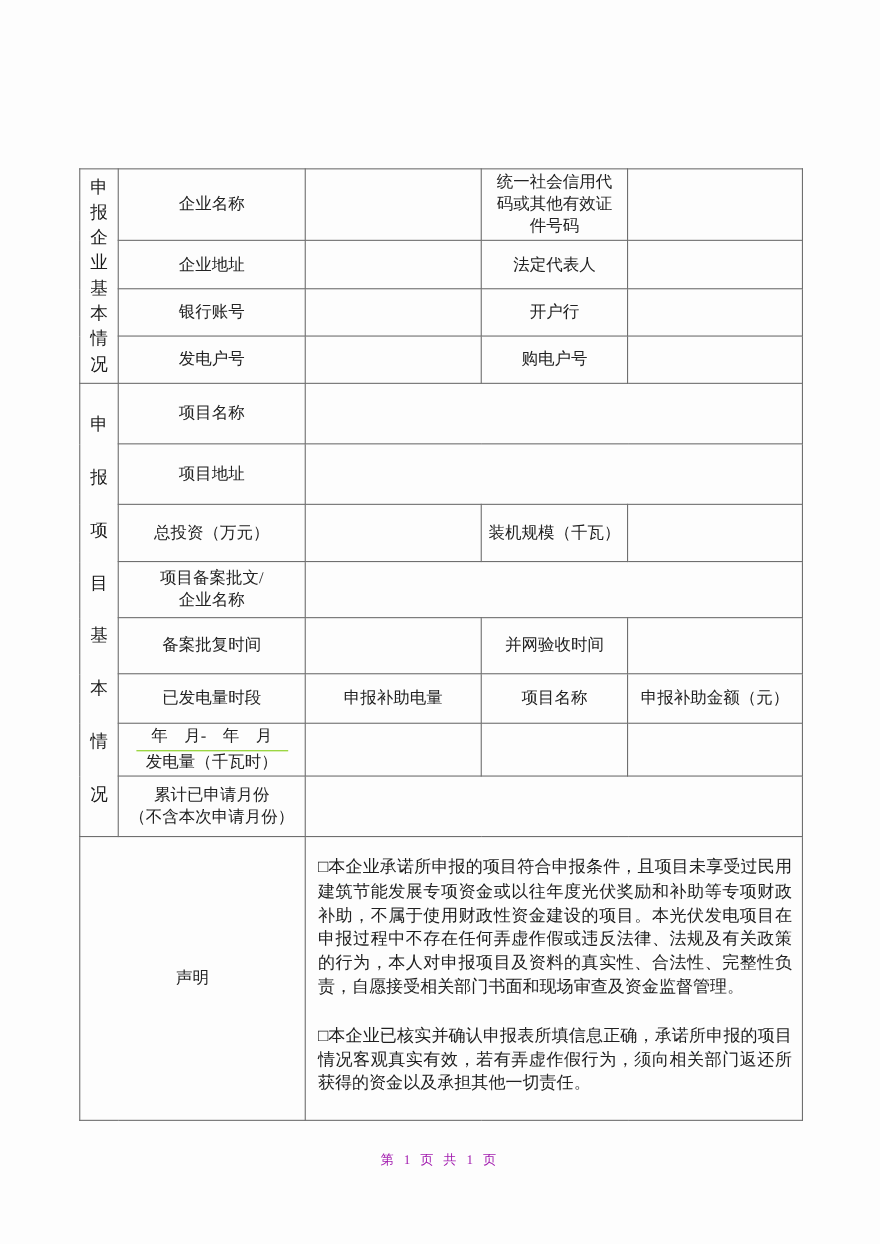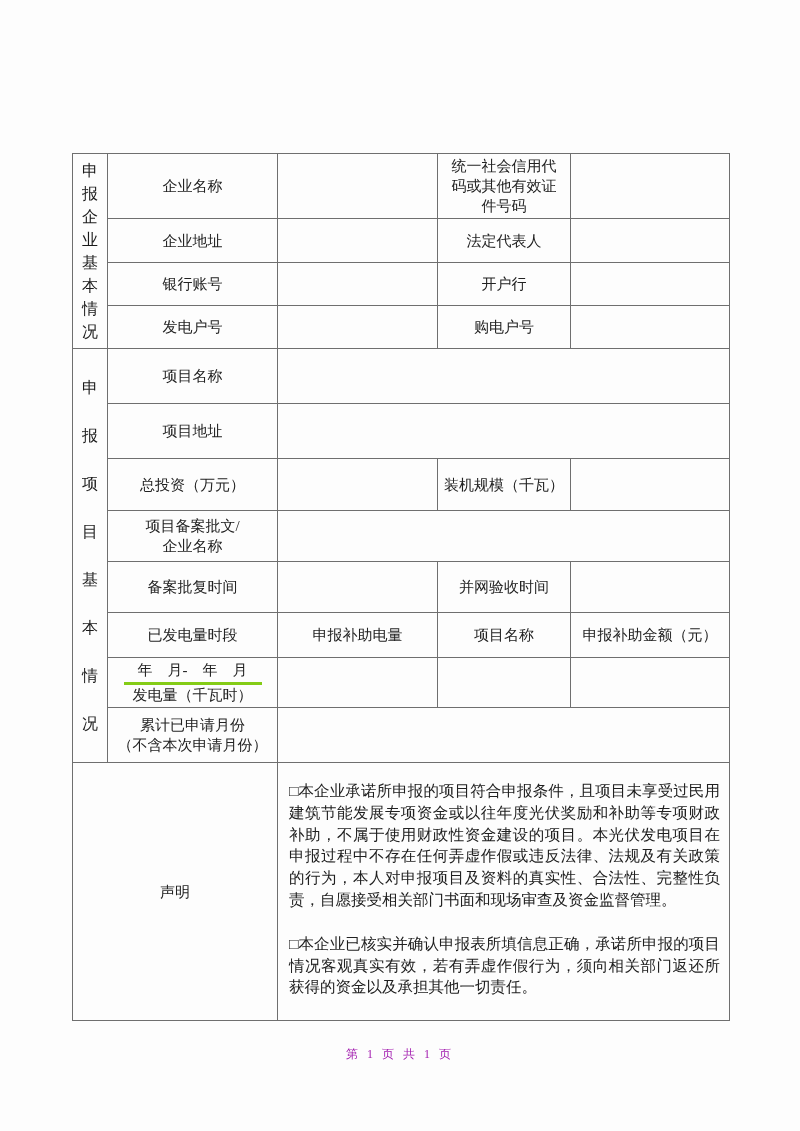--- a/index.html
+++ b/index.html
@@ -69,21 +69,21 @@
     word-break: break-all;
     font-size: 16px;
     color: #1a1a1a;
   }
   .v1 { line-height: 23px; }
   .v2 { line-height: 48px; }
   .small3 { font-size: 13.5px; line-height: 18.5px; }
   .two-line { line-height: 21px; }
   .period-underline {
     display: inline-block;
-    border-bottom: 3px solid #84cc16;
+    border-bottom: 1px solid #84cc16;
     padding: 0 14px 2px 14px;
   }
   .decl-label {
     font-weight: 400;
     font-size: 16px;
     font-family: "Liberation Sans", "DejaVu Sans", sans-serif;
   }
   .decl-content {
     text-align: left !important;
     vertical-align: top !important;

